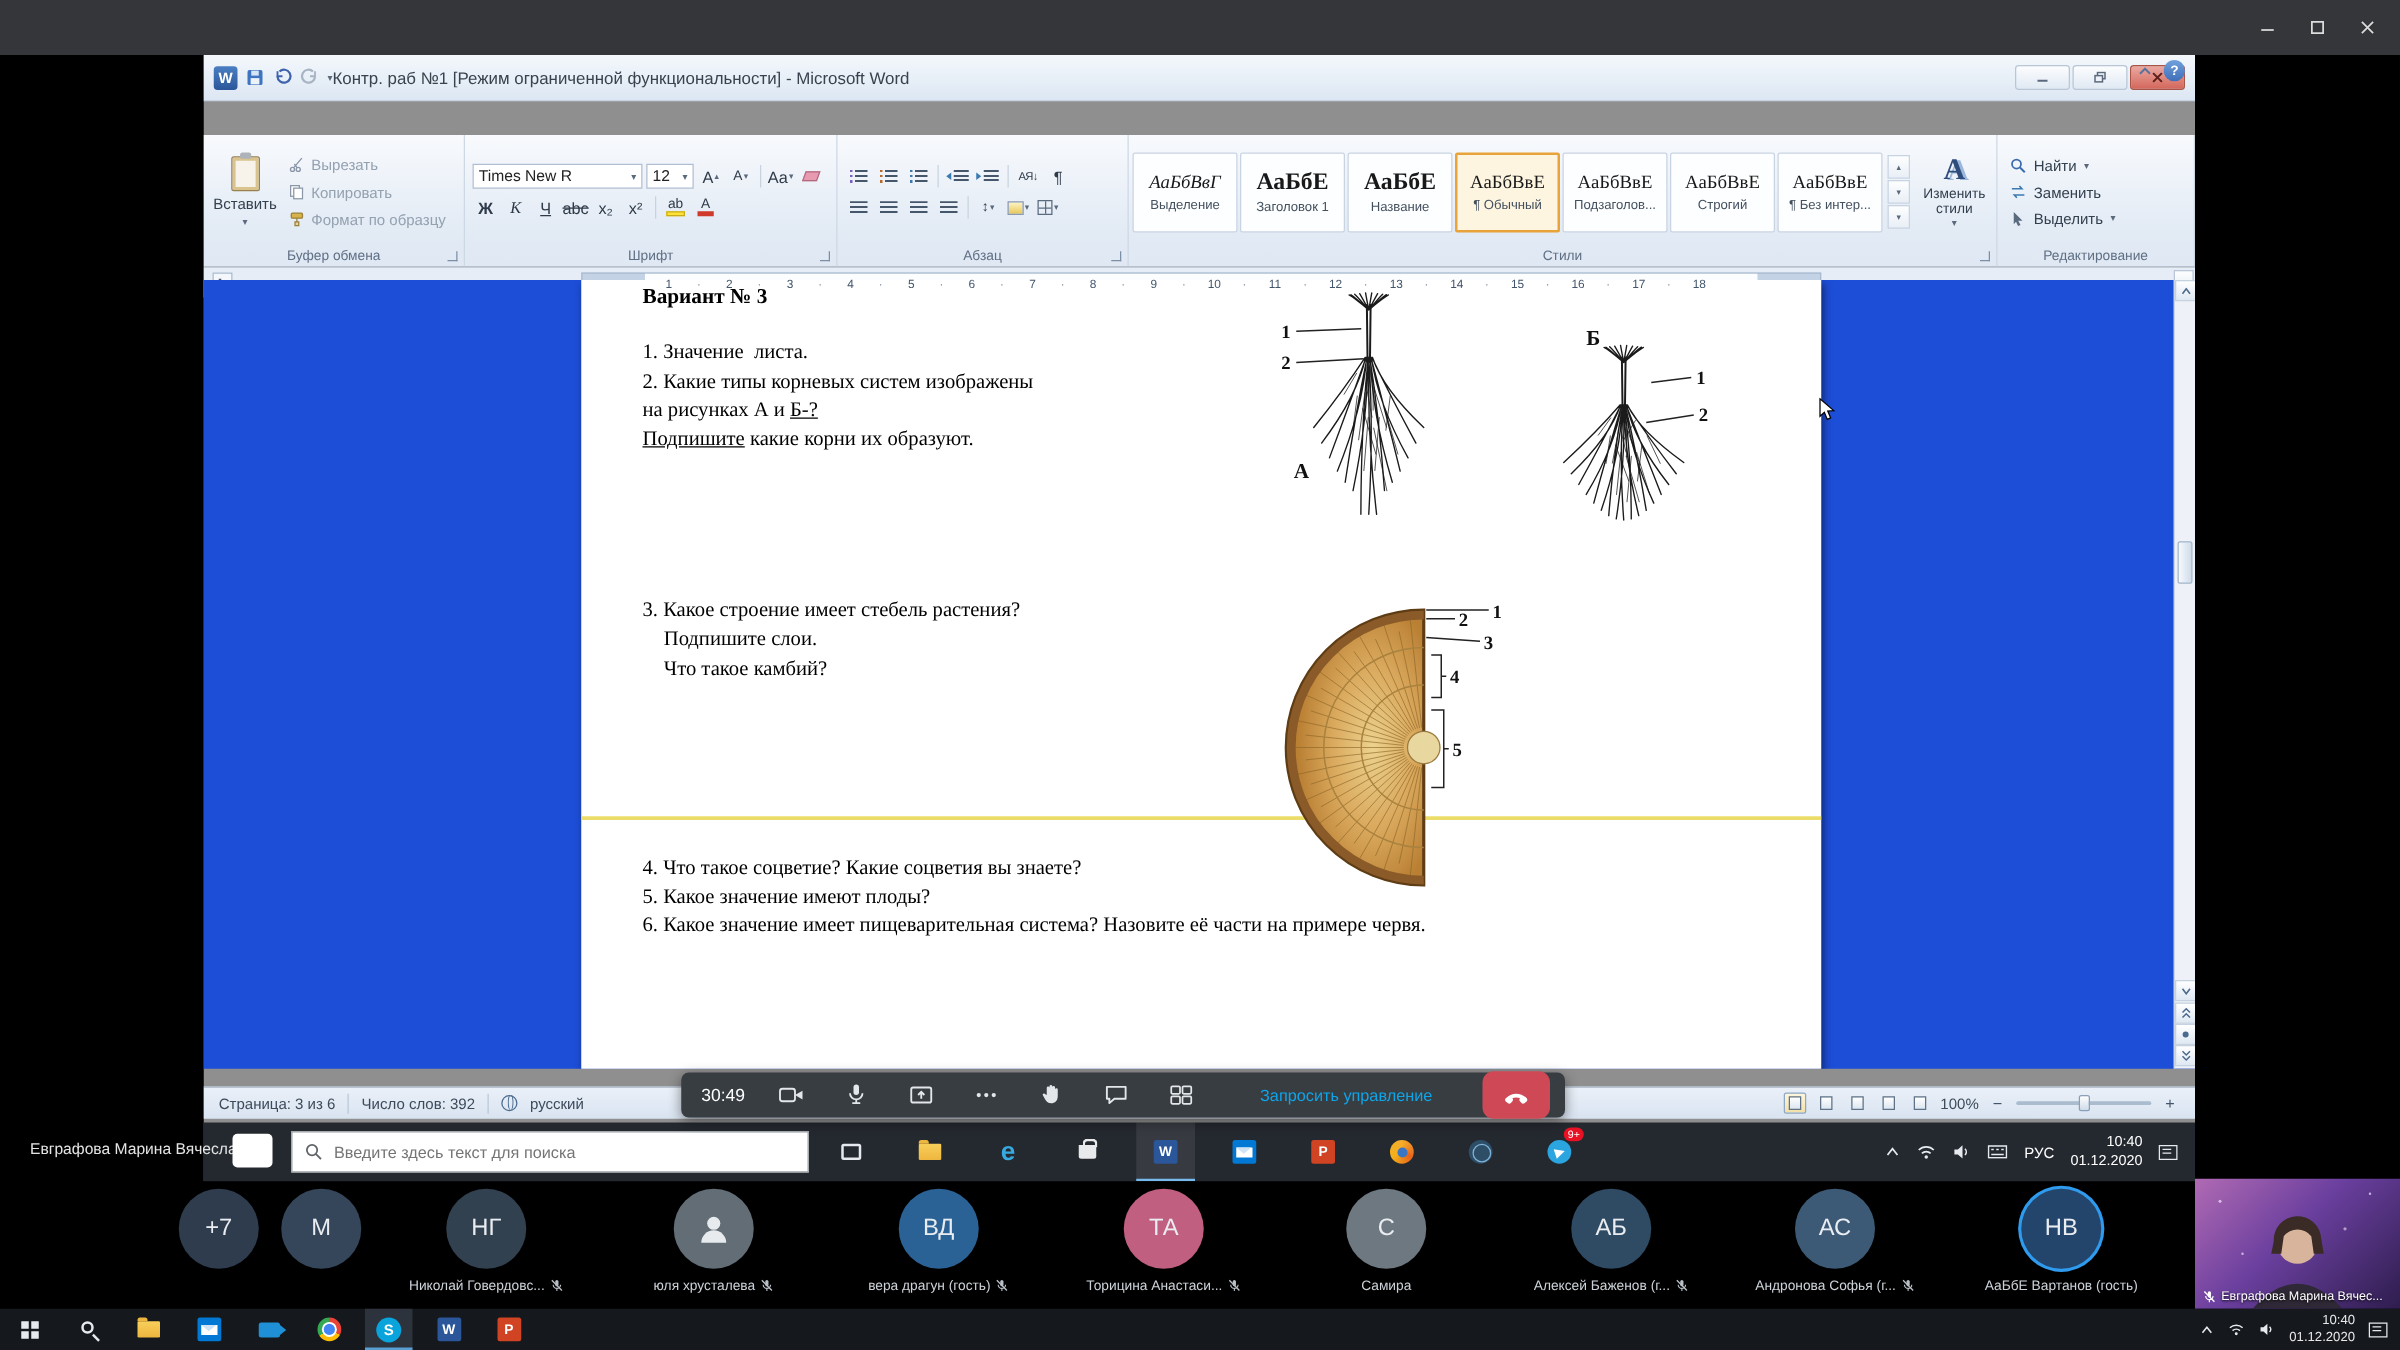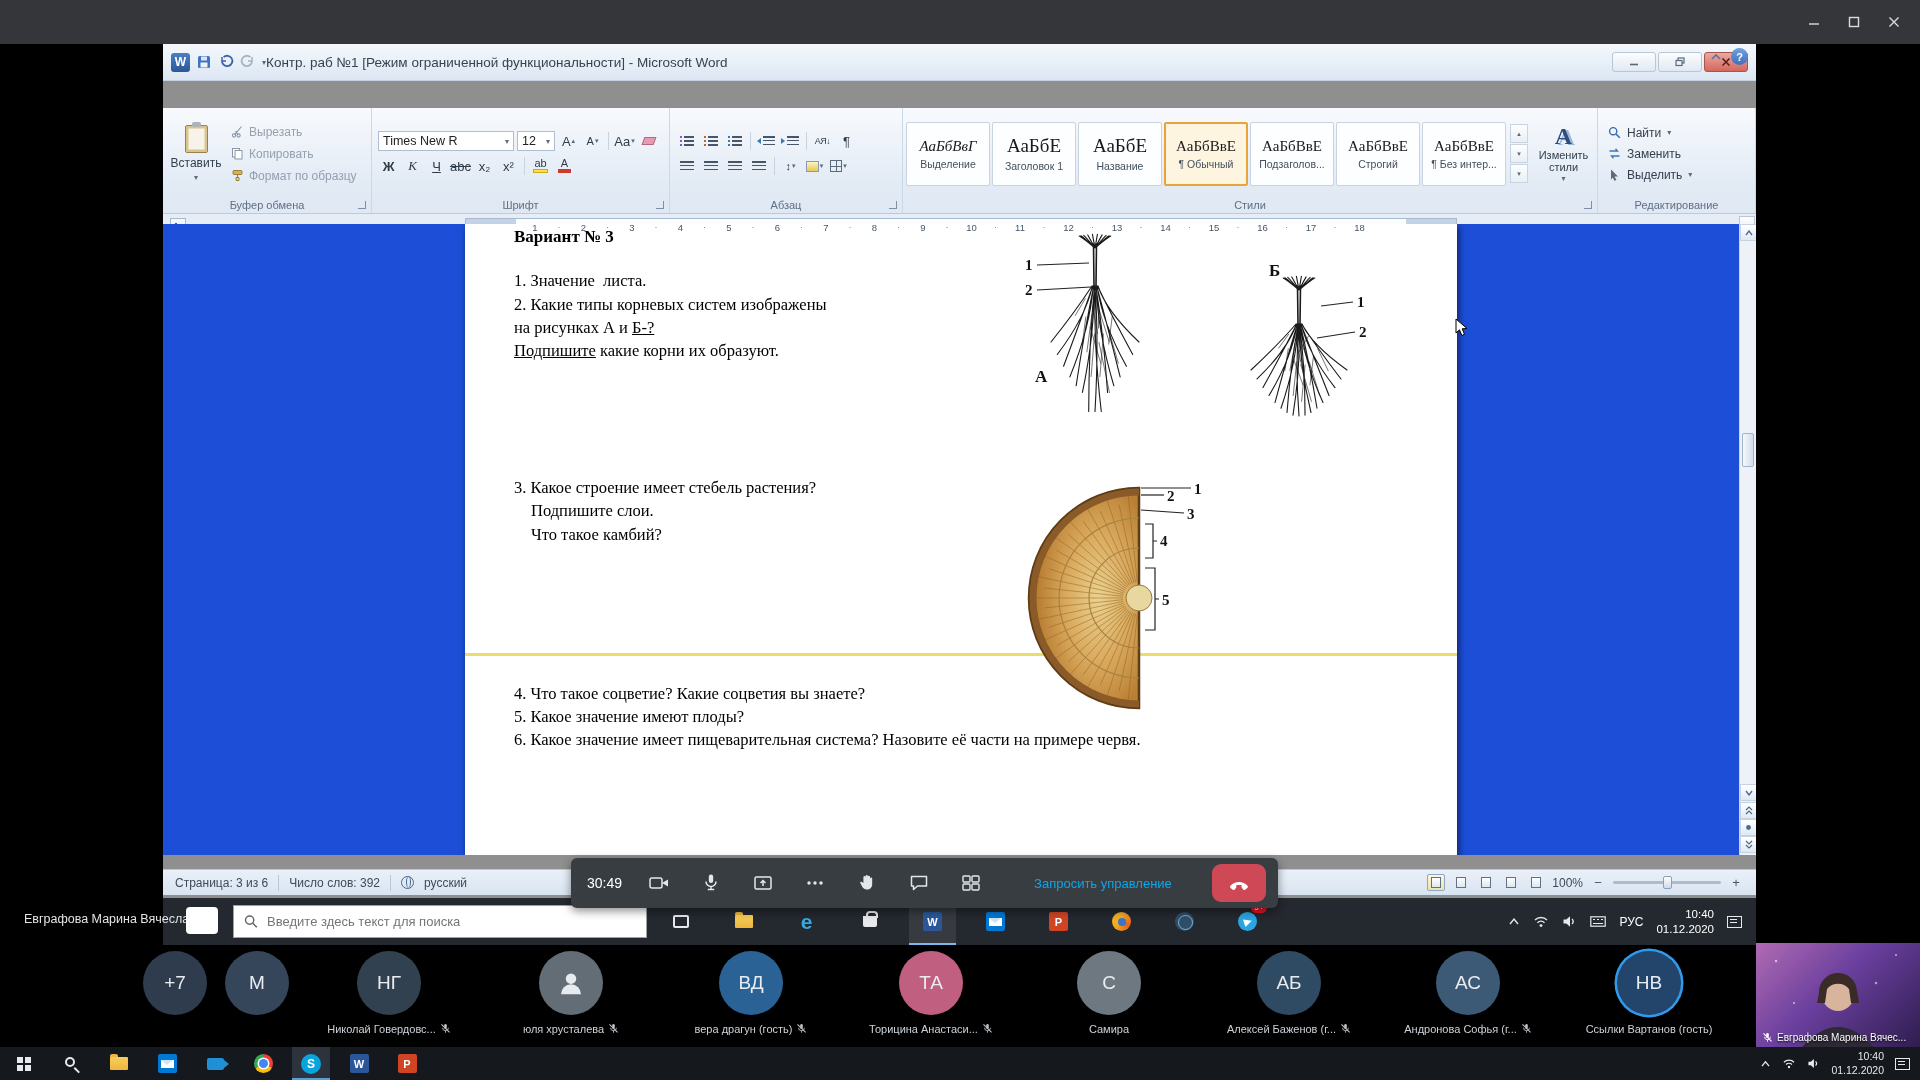--- a/index.html
+++ b/index.html
@@ -65,21 +65,21 @@
 .ic-ind::before{content:'';position:absolute;top:2.5px;border-top:3px solid transparent;border-bottom:3px solid transparent}
 .ic-ind.out::before{left:-6px;border-right:4px solid #3a7ab0}
 .ic-ind.in::before{left:-6px;border-left:4px solid #3a7ab0}
 .ic-fill{width:13px;height:11px;border:1px solid #8a9ab0;background:linear-gradient(#fdf3c2,#e8c85a)}
 .ic-borders{width:12px;height:12px;border:1px solid #5a6b80;background:linear-gradient(#5a6b80,#5a6b80) center/100% 1px no-repeat,linear-gradient(#5a6b80,#5a6b80) center/1px 100% no-repeat}
 .sortbtn{font-size:9px;color:#2f3b49;letter-spacing:-0.5px}
 .g-font .rg-body,.g-par .rg-body,.g-edit .rg-body{flex-direction:column;justify-content:center}
 .sgal{display:flex;align-items:center}
 .sbox{width:84px;height:64px;background:#fdfeff;border:1px solid #c9d4e2;border-radius:2px;margin:0 1px;display:flex;flex-direction:column;align-items:center;justify-content:center;gap:3px;overflow:hidden}
 .sbox .sprev{font-family:"Liberation Serif","DejaVu Serif",serif;font-size:15px;color:#191919;white-space:nowrap}
-.sbox.big .sprev{font-size:19px;font-weight:normal}
+.sbox.big .sprev{font-size:19px;font-weight:bold}
 .sbox.italic .sprev{font-style:italic}
 .sbox .sname{font-size:10.5px;color:#43505e;white-space:nowrap}
 .sbox.selected{border:2px solid #e8a33b;background:#fdf5e0}
 .scol{display:flex;flex-direction:column;margin-left:3px;gap:1px}
 .sarr{width:18px;height:19px;border:1px solid #c9d4e2;background:linear-gradient(#fdfefe,#e9eff6);display:flex;align-items:center;justify-content:center;font-size:7px;color:#5a6a7e}
 .chst{width:64px;display:flex;flex-direction:column;align-items:center;justify-content:center;font-size:11px;color:#33404f;text-align:center;gap:1px;margin-left:4px}
 .chst .bigA{font-family:"Liberation Serif",serif;font-size:24px;font-weight:bold;color:#2f4d7c;line-height:24px;text-shadow:3px 1px 0 #9db7da}
 .edrow{display:flex;align-items:center;gap:6px;height:21px;font-size:12px;color:#33404f;padding:0 8px;white-space:nowrap}
 .edd{font-size:8px;color:#5a6a7c}
 
@@ -160,21 +160,21 @@
 .t-chrome .t-glyph{width:19px;height:19px;border-radius:50%;background:conic-gradient(#ea4335 0 33%,#fbbc05 33% 66%,#34a853 66% 100%);position:relative}
 .t-chrome .t-glyph::before{content:'';position:absolute;left:5px;top:5px;width:9px;height:9px;border-radius:50%;background:#4285f4;box-shadow:0 0 0 1.5px #fff}
 .t-skype .t-glyph{width:20px;height:20px;border-radius:50%;background:#0aa4dc;color:#fff;font-size:12px;font-weight:bold}
 .stray{margin-left:auto;display:flex;align-items:center;gap:13px;padding-right:14px;color:#fff}
 .tray-lang{font-size:12px}
 .tray-clock{font-size:11.5px;text-align:right;line-height:1.25}
 .notifbox{width:15px;height:12px;border:1.4px solid #e6e9ee;position:relative}
 .notifbox::before{content:'';position:absolute;left:2px;top:2px;width:7px;height:1.6px;background:#e6e9ee;box-shadow:0 3px 0 #e6e9ee}
 
 
-#callbar{position:absolute;left:571px;top:858px;width:707px;height:50px;background:#383d42;border-radius:6px;display:flex;align-items:center;padding:0 12px;box-shadow:0 3px 10px rgba(0,0,0,.45);z-index:100}
+#callbar{position:absolute;left:545px;top:858px;width:707px;height:36px;background:#383d42;border-radius:6px;display:flex;align-items:center;padding:0 12px;box-shadow:0 3px 10px rgba(0,0,0,.45);z-index:100}
 .cb-timer{color:#fff;font-size:14px;margin:0 16px 0 4px;white-space:nowrap}
 .cb-btn{width:42px;height:42px;border-radius:50%;display:flex;align-items:center;justify-content:center;margin-right:10px}
 .cb-request{color:#0ea5e9;font-size:13px;margin-left:32px;white-space:nowrap}
 .cb-hang{width:54px;height:38px;background:#cf4856;border-radius:9px;display:flex;align-items:center;justify-content:center;margin-left:auto}
 
 
 #presenter{position:absolute;left:24px;top:912px;width:163px;font-size:12.5px;color:#e4e4e4;white-space:nowrap;overflow:hidden;z-index:110}
 #overlaybox{position:absolute;left:186px;top:907px;width:32px;height:27px;background:#fff;border-radius:4px;z-index:111}
 
 
@@ -944,21 +944,21 @@
           <path d="M2.8,5.2 a3.2,3.2 0 0 0 6.4,0 M6,8.4 V10.6" stroke="#b9bfc6" stroke-width="1" fill="none"></path>
           <line x1="1.6" y1="1.4" x2="10.4" y2="10.2" stroke="#b9bfc6" stroke-width="1.2"></line>
         </svg>
       </div>
     </div>
     <div class="participant" style="left: 1574px;">
       <div class="p-avatar ring" style="background: rgb(36, 69, 107);">
         <span class="p-initials">НВ</span>
       </div>
       <div class="p-name-row">
-        <span>Ссылки Вартанов (гость)</span>
+        <span>АаБбЕ Вартанов (гость)</span>
       </div>
     </div>
   </div>
 
 <div id="selfvid">
   <svg width="164" height="104" viewBox="0 0 164 104">
     <circle cx="20" cy="18" r="1.2" fill="#e8d8f8" opacity="0.8"></circle>
     <circle cx="140" cy="12" r="1" fill="#f0e4ff" opacity="0.7"></circle>
     <circle cx="120" cy="40" r="1.3" fill="#ffd9ec" opacity="0.6"></circle>
     <circle cx="38" cy="60" r="1" fill="#efe2ff" opacity="0.7"></circle>

